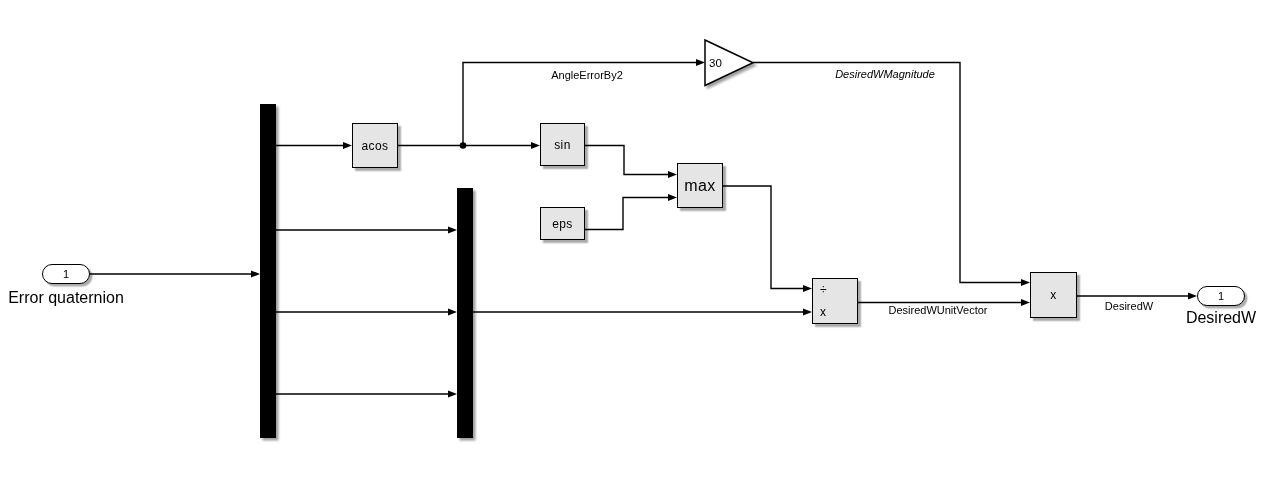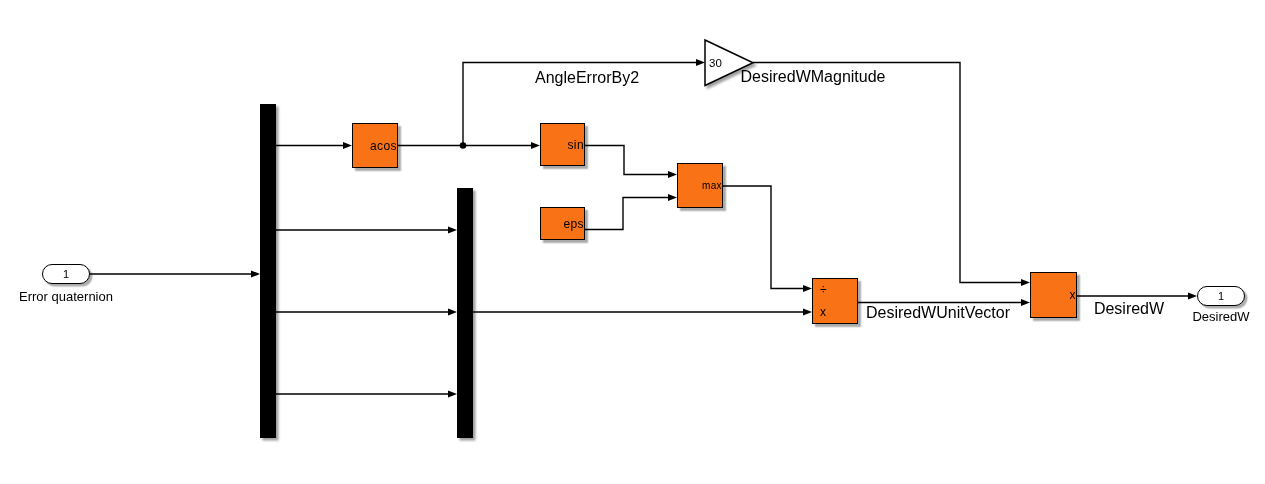--- a/index.html
+++ b/index.html
@@ -2,40 +2,40 @@
 <html><head>
 <meta charset="utf-8">
 <style>
   html,body { margin:0; padding:0; background:#ffffff; }
   .canvas {
     position:relative; width:1265px; height:484px; background:#ffffff;
     font-family:"Liberation Sans", sans-serif; color:#000; overflow:hidden;border-radius:29px;
   }
   .wiring { position:absolute; left:0; top:0; width:1265px; height:484px; }
   .block {
-    position:absolute; box-sizing:border-box; background:#f97316;
+    position:absolute; box-sizing:border-box; background:#e5e5e5;
     border:1.5px solid #000; box-shadow:3px 3px 1.5px rgba(0,0,0,0.33);
-    display:flex; align-items:center; justify-content:flex-end;
+    display:flex; align-items:center; justify-content:center;
     font-size:12px; letter-spacing:0.4px;
   }
-  .block.max-blk { font-size:10px; }
+  .block.max-blk { font-size:16px; }
   .port {
     position:absolute; box-sizing:border-box; background:#fff;
     border:1.5px solid #000; border-radius:10px;
     box-shadow:2.5px 2.5px 1.5px rgba(0,0,0,0.33);
     display:flex; align-items:center; justify-content:center; font-size:11px;
   }
   .divide-blk span { position:absolute; font-size:12px; line-height:1; }
   .div-top { left:7px; top:5px; }
   .div-bot { left:7px; bottom:5px; }
   .lbl {
     position:absolute; transform:translateX(-50%); white-space:nowrap;
-    font-size:16px;
+    font-size:11px;
   }
-  .caption { font-size:13px; }
+  .caption { font-size:16px; }
   svg text { font-family:"Liberation Sans", sans-serif; }
 </style>
 </head>
 <body>
 
 <div class="canvas">
 
   <svg class="wiring" viewBox="0 0 1265 484" xmlns="http://www.w3.org/2000/svg">
     <defs>
       <filter id="ds" x="-20%" y="-20%" width="150%" height="150%">
@@ -155,17 +155,17 @@
   <div class="block" style="left:1030px; top:272px; width:47px; height:46px;">
     <span>x</span>
   </div>
 
   <div class="port" style="left:1197px; top:286px; width:48px; height:20px;">
     <span>1</span>
   </div>
   <div class="lbl caption" style="left:1221px; top:309px;">DesiredW</div>
 
   <div class="lbl" style="left:587px; top:69px;">AngleErrorBy2</div>
-  <div class="lbl" style="left:813px; top:68px;">DesiredWMagnitude</div>
+  <div class="lbl" style="left:885px; top:68px;font-style:italic;">DesiredWMagnitude</div>
   <div class="lbl" style="left:938px; top:304px;text-align:center;">DesiredWUnitVector</div>
   <div class="lbl" style="left:1129px; top:300px;">DesiredW</div>
 
 </div>
 
 </body></html>

